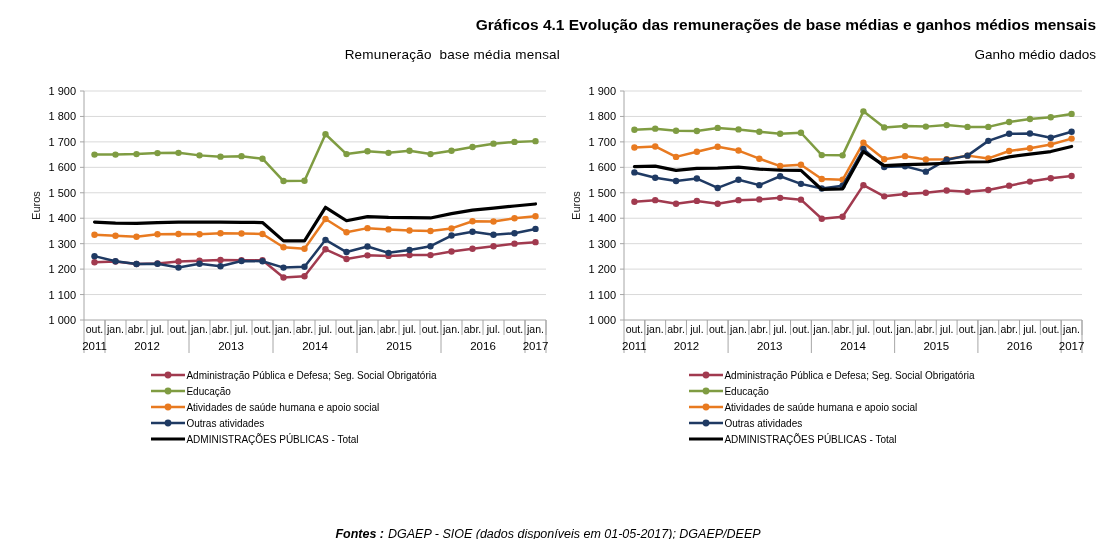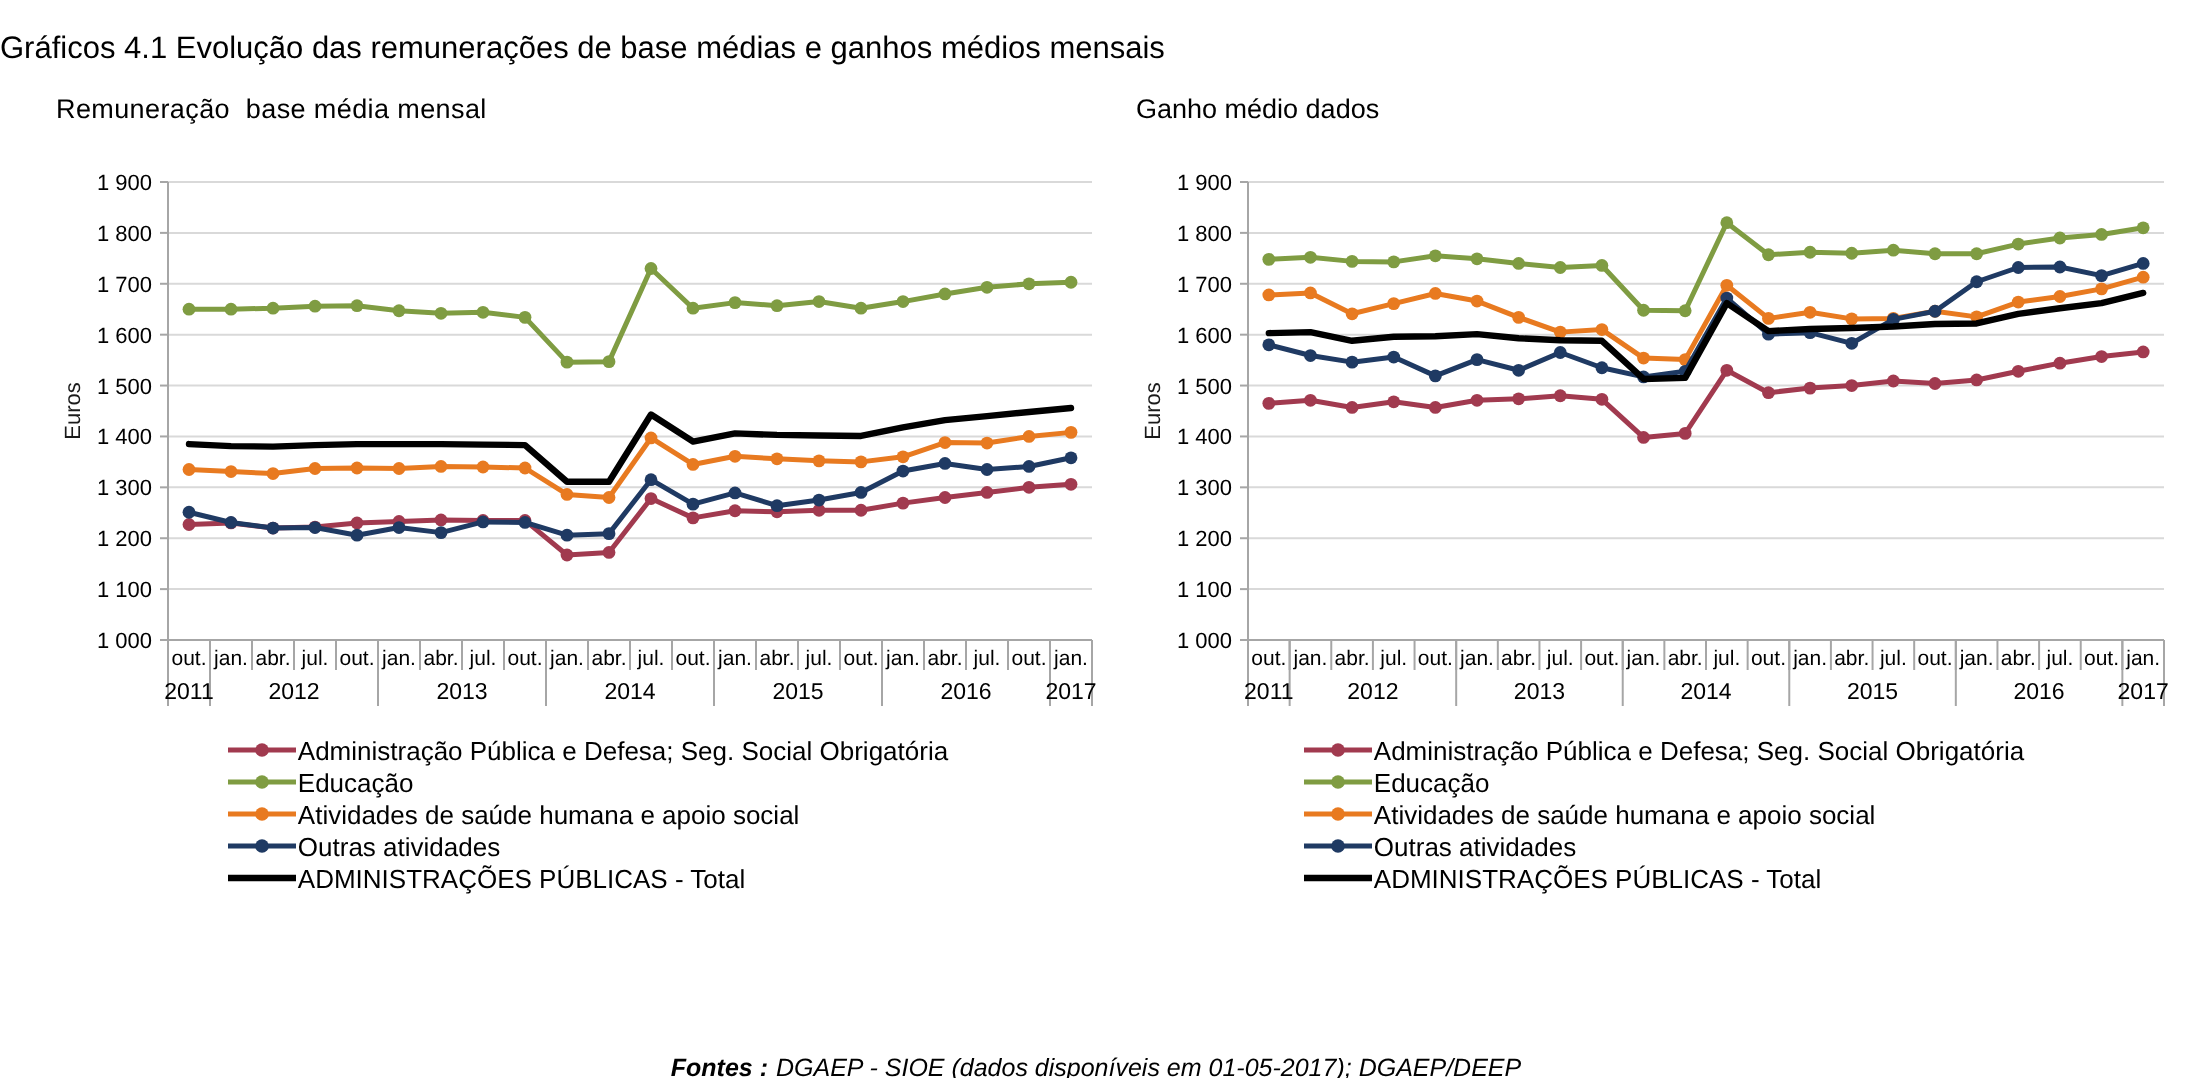--- a/index.html
+++ b/index.html
@@ -1,33 +1,33 @@
 <!DOCTYPE html>
 <html><head>
 <meta charset="utf-8">
 <style>
   html,body{margin:0;padding:0;background:#ffffff;}
   body{width:1096px;height:539px;font-family:"Liberation Sans",sans-serif;color:#000;overflow:hidden;}
   .page{position:relative;width:1096px;height:539px;}
-  .main-title{margin-top:14px;text-align:left;font-size:15.5px;font-weight:normal;line-height:21px;}
+  .main-title{margin-top:14px;text-align:right;font-size:15.5px;font-weight:bold;line-height:21px;}
   .charts-row{display:flex;justify-content:flex-start;margin-top:12px;}
   .chart-fig{margin:0;padding:0;}
   .chart-fig.left{width:532px;margin-left:28px;}
   .chart-fig.right{width:528px;margin-left:8px;}
-  .chart-title{text-align:left;font-size:13.5px;height:18px;margin-bottom:4px;white-space:pre-wrap;}
+  .chart-title{text-align:right;font-size:13.5px;height:18px;margin-bottom:4px;white-space:pre-wrap;}
   .chart-fig.left .chart-title{letter-spacing:.2px;}
   svg{display:block;}
   svg text{font-family:"Liberation Sans",sans-serif;fill:#000;}
   .ytick{font-size:11px;}
   .xtick{font-size:10.5px;}
   .yeartick{font-size:11.5px;}
   .ylab{font-size:11px;fill:#1a1a1a;}
   .legend{width:fit-content;margin:2px auto 0 auto;}
   .lrow{display:flex;align-items:center;height:16px;}
-  .ltx{font-size:13px;margin-left:1px;white-space:nowrap;}
+  .ltx{font-size:10px;margin-left:1px;white-space:nowrap;}
   .footer{position:absolute;left:0;right:0;bottom:12px;text-align:center;font-size:12.5px;font-style:italic;}
   .footer .f-label{font-weight:bold;margin-right:4px;}
 </style>
 </head>
 <body>
 
 <div class="page">
 
   <div class="main-title">
     <div>Gráficos 4.1 Evolução das remunerações de base médias e ganhos médios mensais</div>

